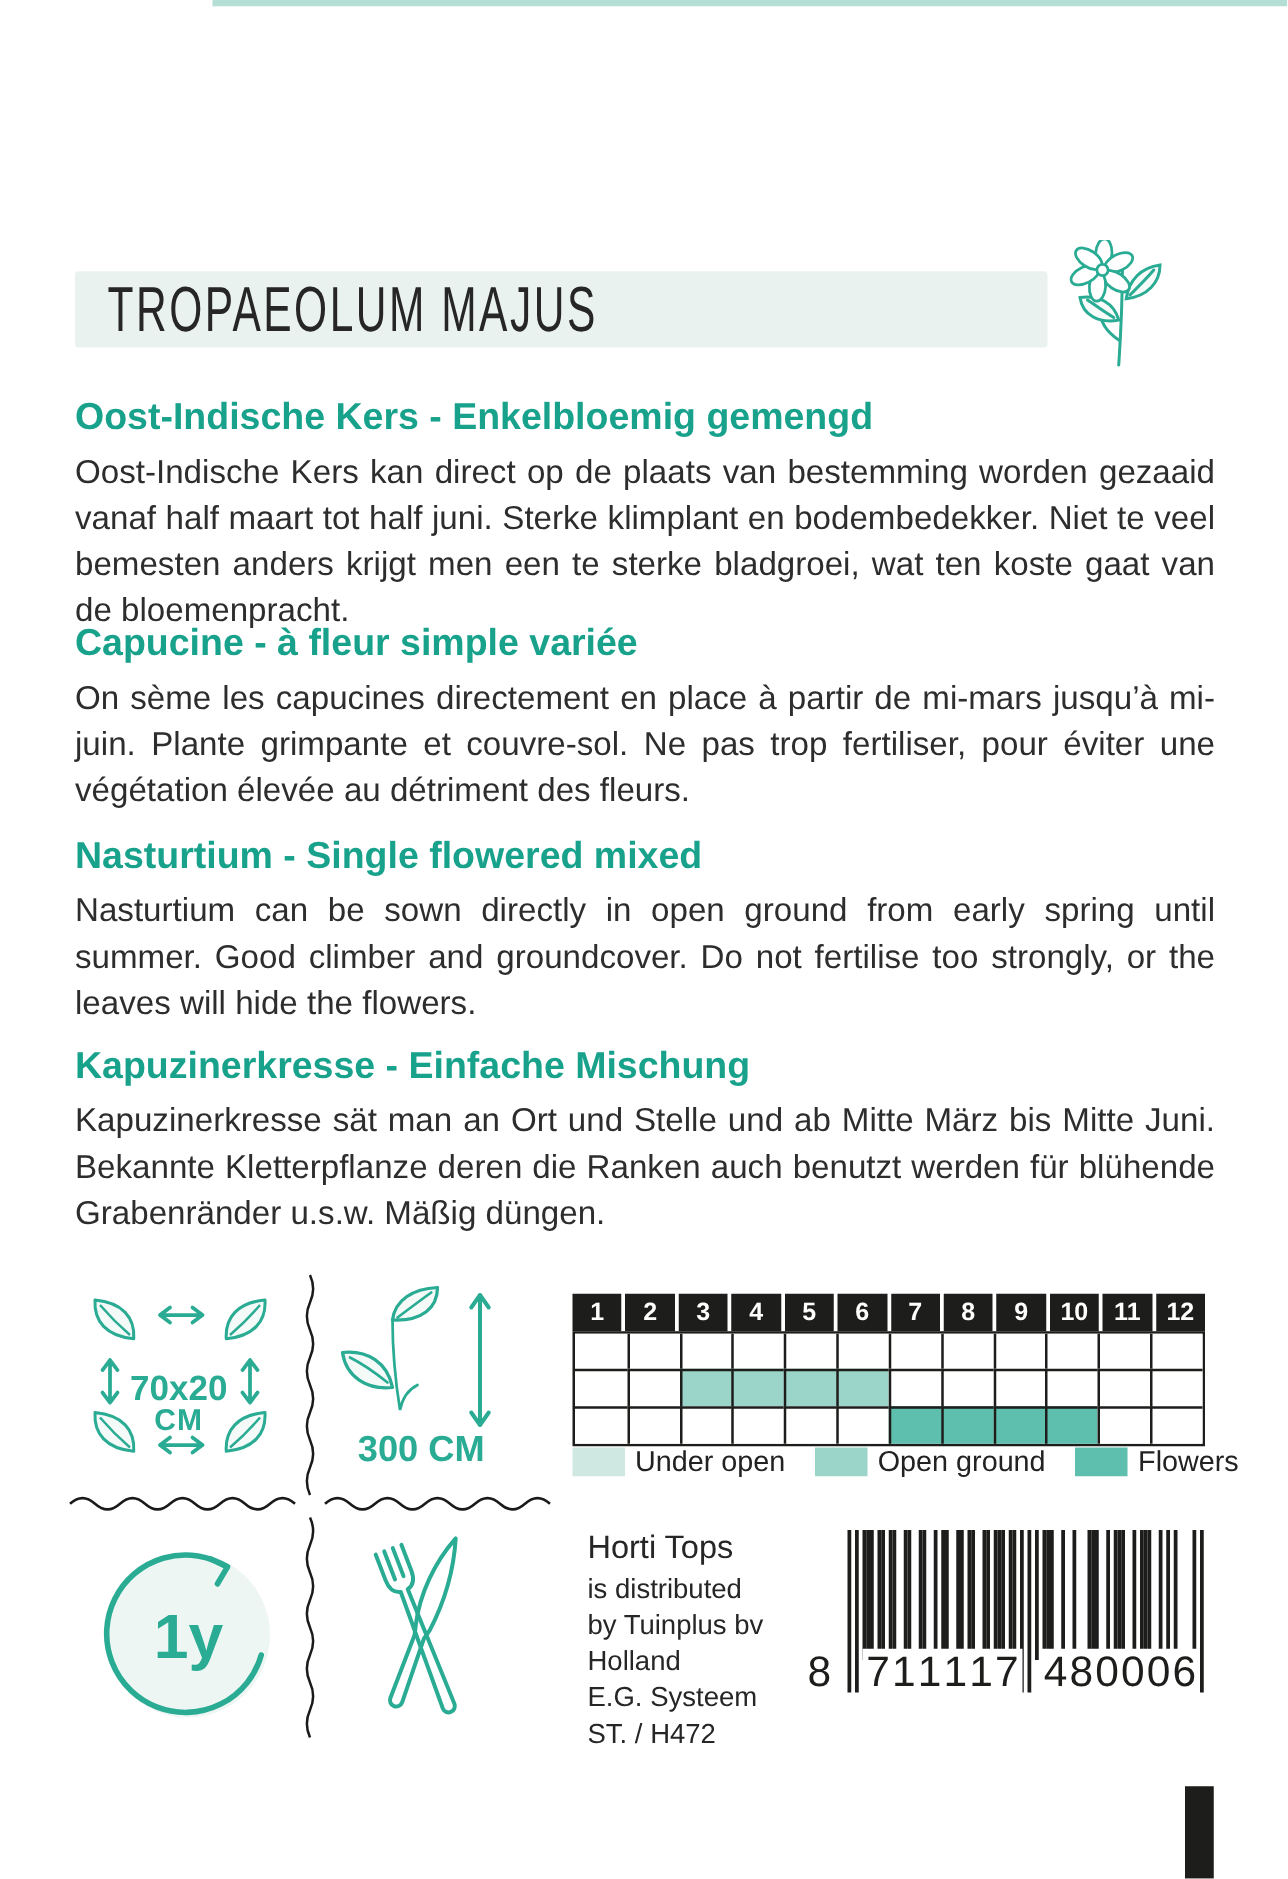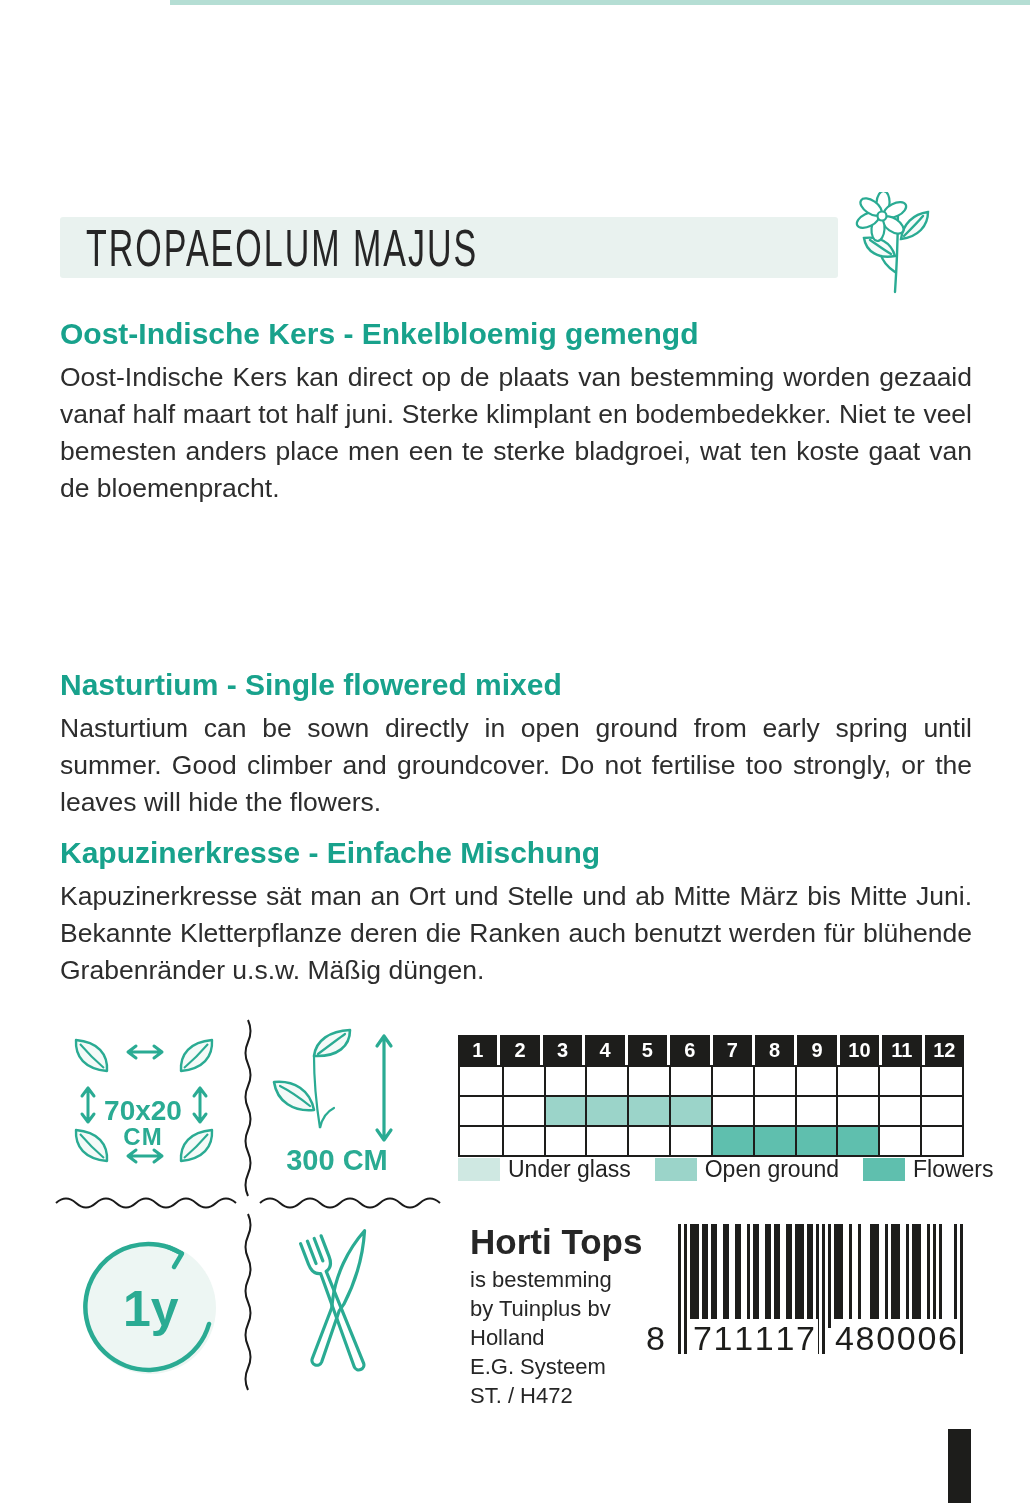--- a/index.html
+++ b/index.html
@@ -31,21 +31,21 @@
   .cal-head-cell{background:#1d1d1b;color:#fff;font-size:20px;font-weight:700;text-align:center;line-height:30px;}
   #cal-body{display:grid;grid-template-columns:repeat(12,1fr);border:2px solid #1d1d1b;margin-top:0;}
   .cal-cell{height:28px;border-left:2px solid #1d1d1b;border-top:2px solid #1d1d1b;background:#fff;}
   .cal-cell.first-col{border-left:none;} .cal-cell.first-row{border-top:none;}
   #cal-legend{left:458px;top:1156px;width:512px;display:flex;align-items:center;}
   .legend-item{display:flex;align-items:center;margin-right:24px;}
   .legend-swatch{width:42px;height:23px;margin-right:8px;flex:none;}
   .legend-label{font-size:23px;color:#222;white-space:nowrap;}
   
   #distributor{left:470px;top:1222px;width:190px;color:#262626;}
-  #distributor-name{font-size:35px;font-weight:700;margin:0 0 3px 0;}
+  #distributor-name{font-size:26px;font-weight:400;margin:0 0 3px 0;}
   .dist-line{font-size:22px;line-height:29px;margin:0;}
   
   #barcode{left:652px;top:1224px;width:330px;height:142px;}
   #bars{position:absolute;left:26px;top:0;display:flex;align-items:flex-start;}
   .bc-mod{flex:none;width:3px;}
   .bc-bar{background:#1d1d1b;} .bc-sp{background:transparent;}
   .bc-num{position:absolute;top:95px;font-size:34px;color:#1d1d1b;background:#fff;}
   #bc-first{left:-6px;}
   #bc-left{left:38px;width:122px;display:flex;justify-content:space-between;padding:0 3px;}
   #bc-right{left:180px;width:122px;display:flex;justify-content:space-between;padding:0 3px;}
@@ -79,21 +79,25 @@
       <ellipse cx="43" cy="33" rx="6.5" ry="12" transform="rotate(124 43 33)"></ellipse>
       <ellipse cx="28" cy="37" rx="6.5" ry="12" transform="rotate(184 28 37)"></ellipse>
       <ellipse cx="18" cy="28" rx="6.5" ry="12" transform="rotate(244 18 28)"></ellipse>
       <ellipse cx="21" cy="15" rx="6.5" ry="12" transform="rotate(304 21 15)"></ellipse>
       <circle cx="32" cy="24" r="4.5"></circle>
     </g>
   </svg>
 
   <div class="abs section" id="section-nl">
     <h2 class="sec-heading">Oost-Indische Kers - Enkelbloemig gemengd</h2>
-    <p class="sec-body">Oost-Indische Kers kan direct op de plaats van bestemming worden gezaaid vanaf half maart tot half juni. Sterke klimplant en bodembedekker. Niet te veel bemesten anders place men een te sterke bladgroei, wat ten koste gaat van de bloemenpracht.</p>
+    <p class="sec-body">Oost-Indische Kers kan direct op de plaats van bestemming worden gezaaid vanaf half maart tot half juni. Sterke klimplant en bodembedekker. Niet te veel bemesten anders krijgt men een te sterke bladgroei, wat ten koste gaat van de bloemenpracht.</p>
+  </div>
+  <div class="abs section" id="section-fr">
+    <h2 class="sec-heading">Capucine - à fleur simple variée</h2>
+    <p class="sec-body">On sème les capucines directement en place à partir de mi-mars jusqu’à mi-juin. Plante grimpante et couvre-sol. Ne pas trop fertiliser, pour éviter une végétation élevée au détriment des fleurs.</p>
   </div>
   <div class="abs section" id="section-en">
     <h2 class="sec-heading">Nasturtium - Single flowered mixed</h2>
     <p class="sec-body">Nasturtium can be sown directly in open ground from early spring until summer. Good climber and groundcover. Do not fertilise too strongly, or the leaves will hide the flowers.</p>
   </div>
   <div class="abs section" id="section-de">
     <h2 class="sec-heading">Kapuzinerkresse - Einfache Mischung</h2>
     <p class="sec-body">Kapuzinerkresse sät man an Ort und Stelle und ab Mitte März bis Mitte Juni. Bekannte Kletterpflanze deren die Ranken auch benutzt werden für blühende Grabenränder u.s.w. Mäßig düngen.</p>
   </div>
 
@@ -190,21 +194,21 @@
         <div class="cal-cell" style="background: rgb(95, 191, 174);"></div>
         <div class="cal-cell" style="background: rgb(95, 191, 174);"></div>
         <div class="cal-cell" style="background: rgb(95, 191, 174);"></div>
         <div class="cal-cell"></div>
         <div class="cal-cell"></div>
       </div>
   </div>
   <div id="cal-legend" class="abs">
       <div class="legend-item">
         <div class="legend-swatch" style="background: rgb(207, 232, 226);"></div>
-        <span class="legend-label">Under glass</span>
+        <span class="legend-label">Under open</span>
       </div>
       <div class="legend-item">
         <div class="legend-swatch" style="background: rgb(155, 212, 201);"></div>
         <span class="legend-label">Open ground</span>
       </div>
       <div class="legend-item">
         <div class="legend-swatch" style="background: rgb(95, 191, 174);"></div>
         <span class="legend-label">Flowers</span>
       </div>
     </div>
@@ -230,21 +234,21 @@
     <g transform="rotate(21 66 79)">
       <path d="M60 6 C51 30 49 58 55 82 L57 90 L57 144 a5 5 0 0 0 10 0 L65 90 L67 82 C70 55 67 28 60 6 Z" fill="#ffffff" stroke="#2aab93" stroke-width="3.2" stroke-linejoin="round"></path>
     </g>
     <g transform="rotate(-21 66 79)">
       <path d="M46 10 L46 32 q0 11 8 13 L52 144 a5 5 0 0 0 10 0 L60 45 q8 -2 8 -13 L68 10 M53.3 10 L53.3 34 M60.6 10 L60.6 34" fill="none" stroke="#2aab93" stroke-width="3.2" stroke-linecap="round" stroke-linejoin="round"></path>
     </g>
   </svg>
 
   <div id="distributor" class="abs">
     <p id="distributor-name">Horti Tops</p>
-    <p class="dist-line">is bestemming</p>
+    <p class="dist-line">is distributed</p>
     <p class="dist-line">by Tuinplus bv</p>
     <p class="dist-line">Holland</p>
     <p class="dist-line">E.G. Systeem</p>
     <p class="dist-line">ST. / H472</p>
   </div>
 
   <div id="barcode" class="abs">
     <div id="bars">
         <div class="bc-mod bc-bar" style="height: 130px;"></div>
         <div class="bc-mod bc-sp" style="height: 130px;"></div>

